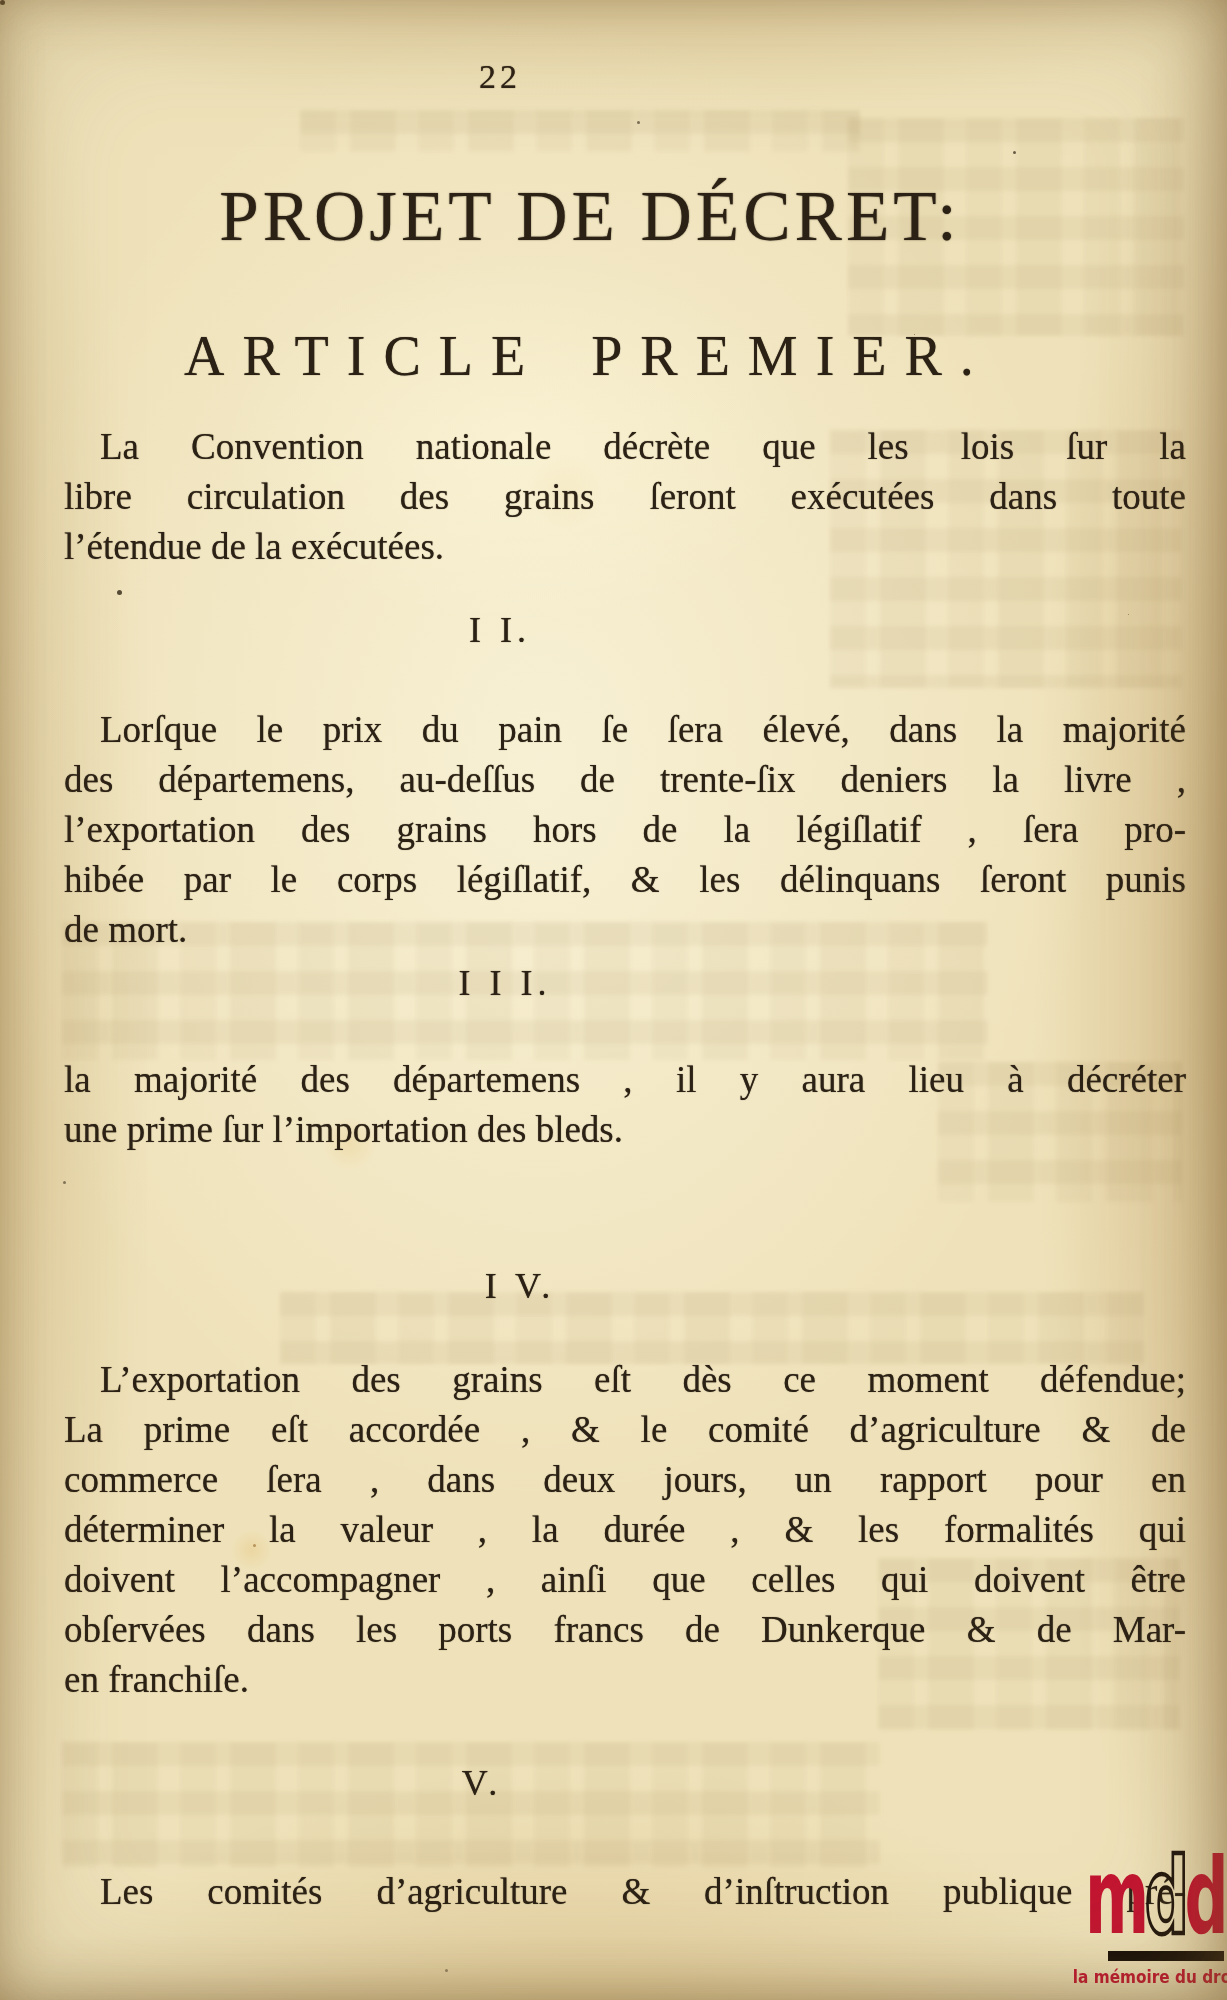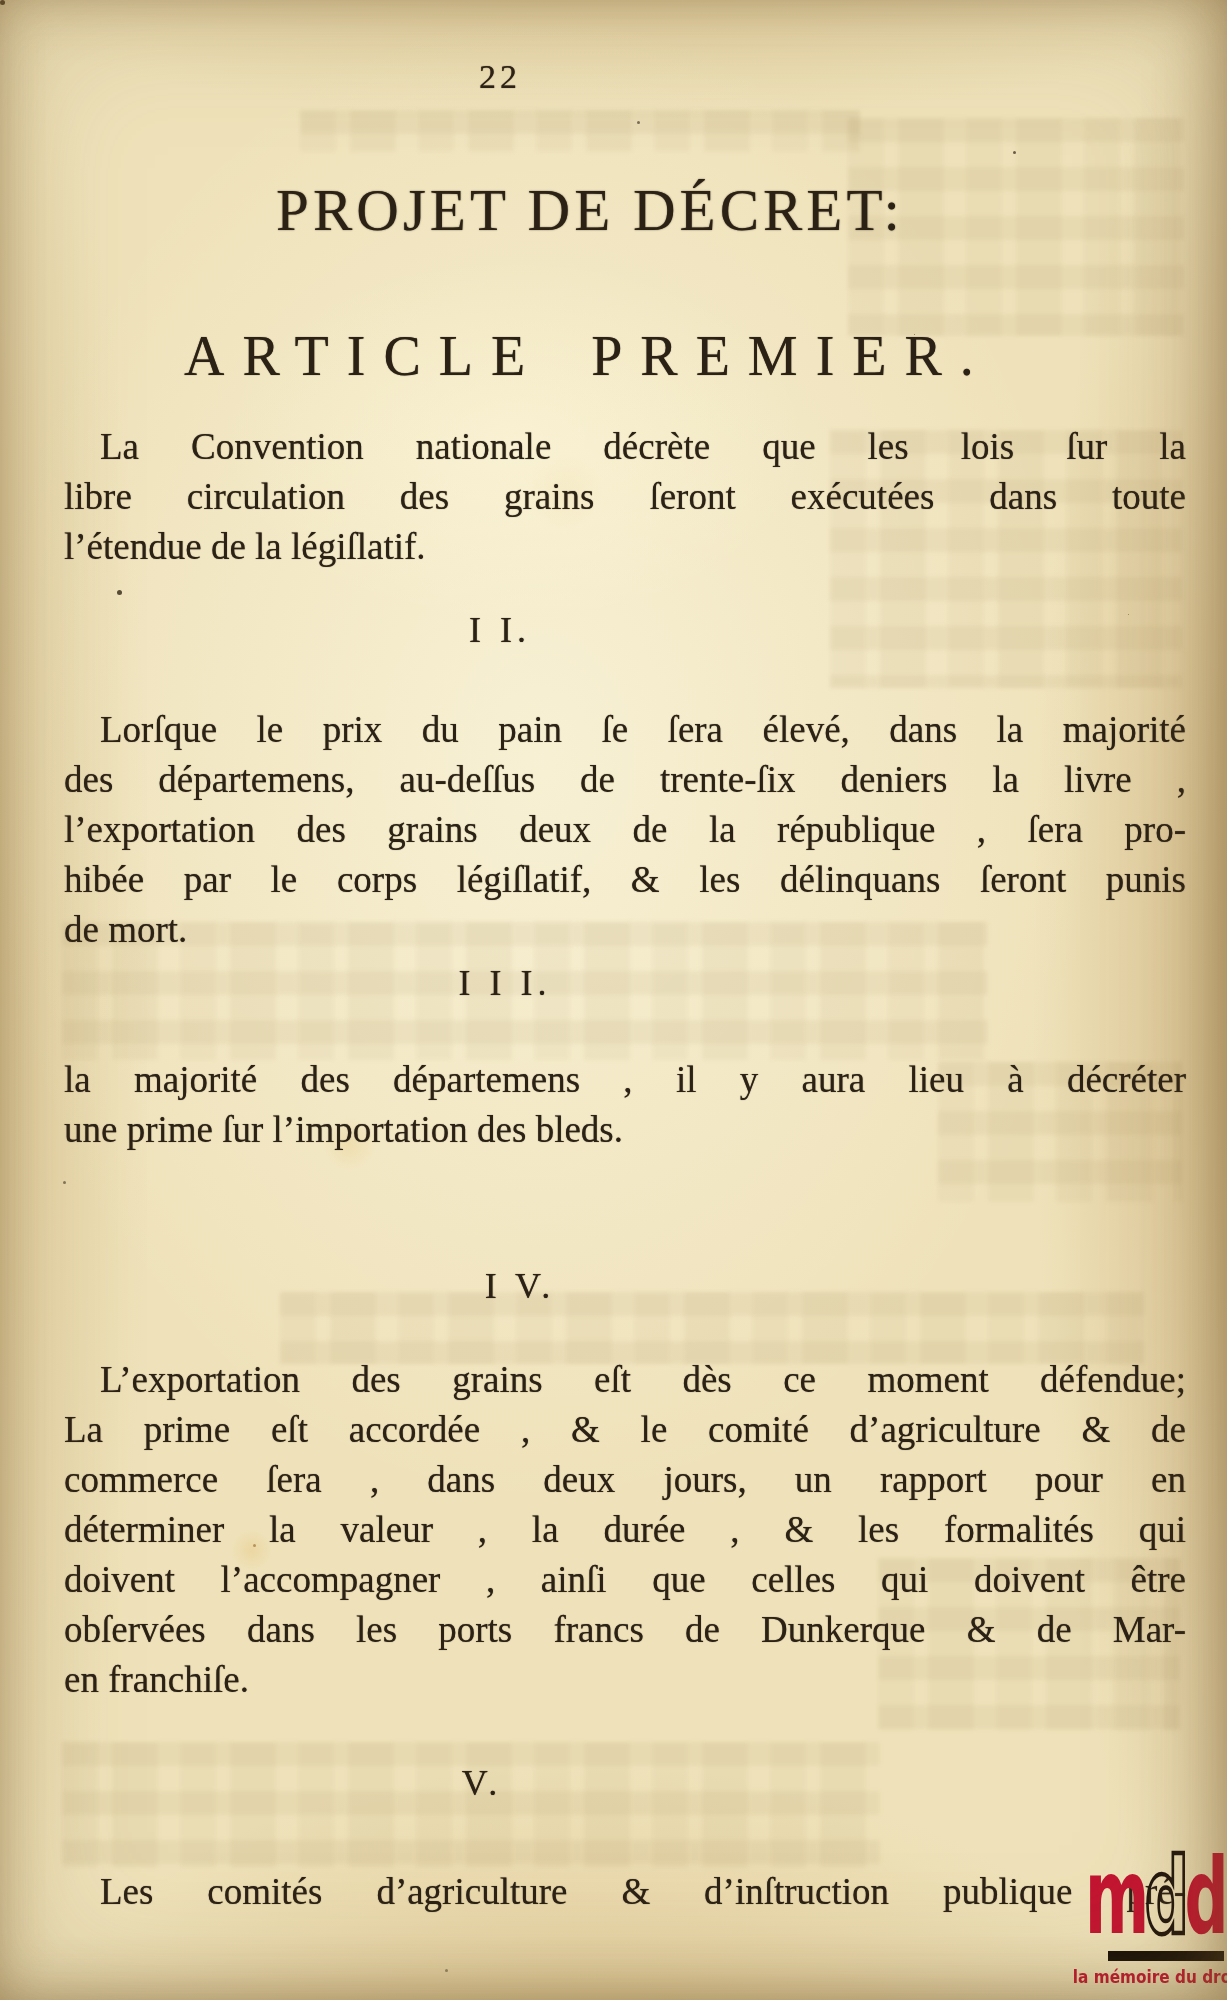--- a/index.html
+++ b/index.html
@@ -61,21 +61,21 @@
   }
 
   
   .pagenum{
     position:absolute;left:0;top:60px;width:1000px;
     text-align:center;font-size:34px;letter-spacing:4px;line-height:1;
     text-shadow:0 0 1px rgba(43,33,18,.8);
   }
   .doctitle{
     position:absolute;left:0;top:181px;width:1180px;line-height:1;
-    text-align:center;font-size:59px;letter-spacing:4px;white-space:nowrap;
+    text-align:center;font-size:71px;letter-spacing:4px;white-space:nowrap;
     text-shadow:0 0 1.5px rgba(43,33,18,.75);
   }
   .heading{position:absolute;left:0;text-align:center;line-height:1;text-shadow:0 0 1px rgba(43,33,18,.8);}
   .h-article{font-size:56px;letter-spacing:18px;word-spacing:16px;white-space:nowrap;}
   .h-roman{font-size:36px;letter-spacing:5px;}
   .hpos0{top:328px;width:1176px;}
   .hpos1{top:612px;width:1000px;}
   .hpos2{top:965px;width:1010px;}
   .hpos3{top:1268px;width:1040px;}
   .hpos4{top:1765px;width:964px;}
@@ -120,27 +120,27 @@
   <div class="specks"></div>
 
   <div class="pagenum">22</div>
   <div class="doctitle">PROJET DE DÉCRET:</div>
 
   <div id="doc">
       <div class="heading h-article hpos0">ARTICLE PREMIER.</div>
       <div class="para ppos0">
         <div class="line first">La Convention nationale décrète que les lois ſur la</div>
         <div class="line">libre circulation des grains ſeront exécutées dans toute</div>
-        <div class="line last">l’étendue de la légiſlatif.</div>
+        <div class="line last">l’étendue de la exécutées.</div>
       </div>
       <div class="heading h-roman hpos1">I I.</div>
       <div class="para ppos1">
         <div class="line first">Lorſque le prix du pain ſe ſera élevé, dans la majorité</div>
         <div class="line">des départemens, au-deſſus de trente-ſix deniers la livre ,</div>
-        <div class="line">l’exportation des grains deux de la république , ſera pro-</div>
+        <div class="line">l’exportation des grains hors de la légiſlatif , ſera pro-</div>
         <div class="line">hibée par le corps légiſlatif, &amp; les délinquans ſeront punis</div>
         <div class="line last">de mort.</div>
       </div>
       <div class="heading h-roman hpos2">I I I.</div>
       <div class="para ppos2">
         <div class="line">la majorité des départemens , il y aura lieu à décréter</div>
         <div class="line last">une prime ſur l’importation des bleds.</div>
       </div>
       <div class="heading h-roman hpos3">I V.</div>
       <div class="para ppos3">

